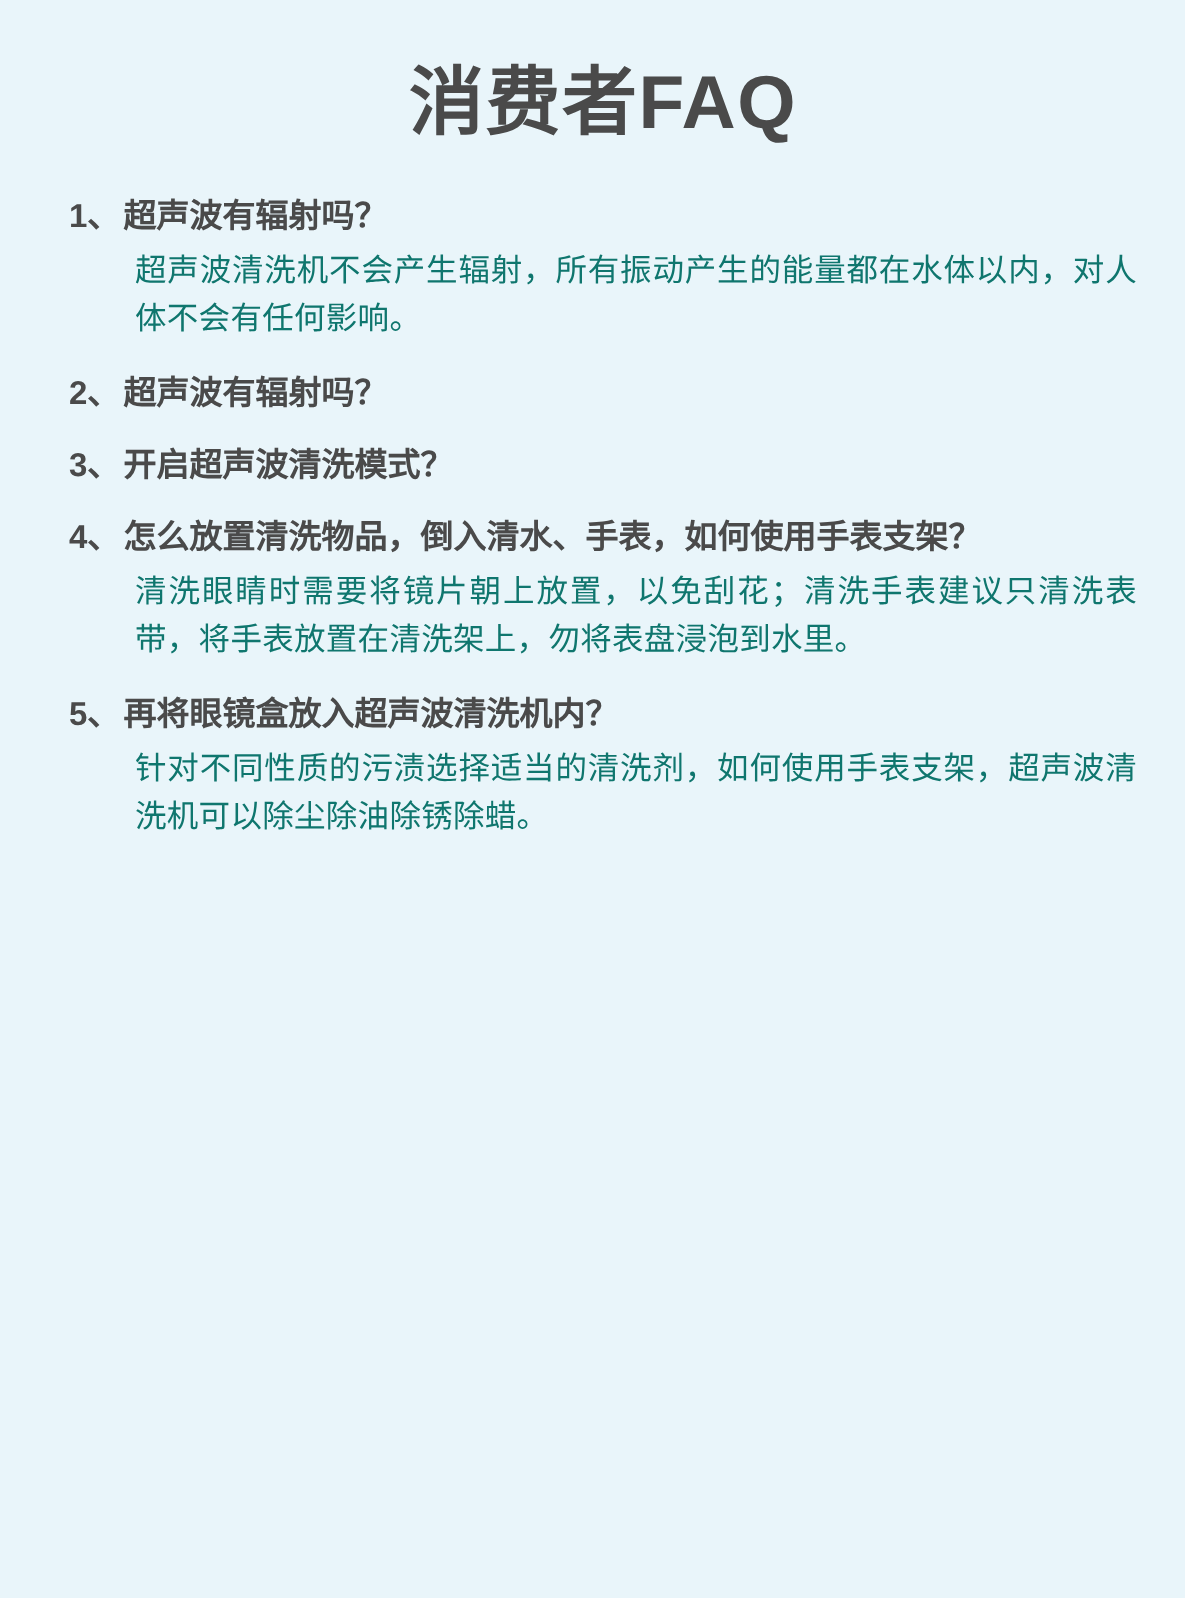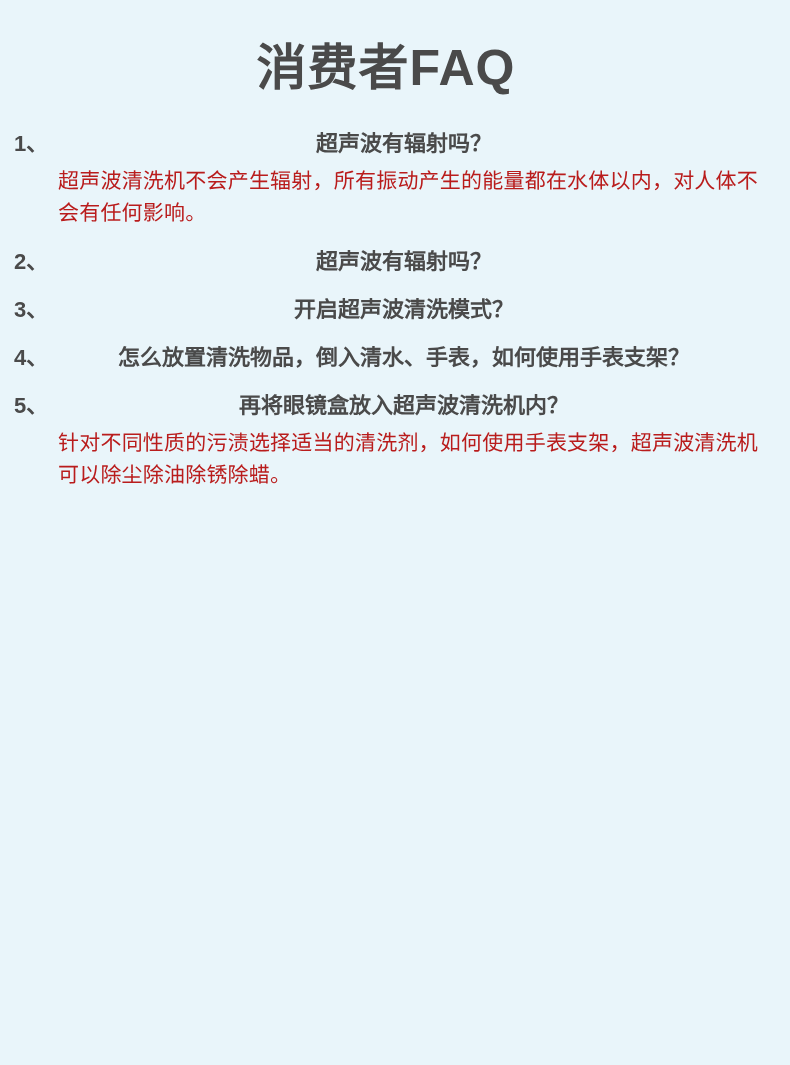--- a/index.html
+++ b/index.html
@@ -11,21 +11,21 @@
     height: 1065px;
     background: #e9f5fa;
     font-family: "Liberation Sans", "DejaVu Sans", sans-serif;
     color: #3d3d3d;
     overflow: hidden;
   }
   .page {
     width: 790px;
     height: 1065px;
     box-sizing: border-box;
-    padding: 34px 26px 10px 8px;
+    padding: 34px 26px 10px 40px;
     background: #e9f5fa;
   }
   .page-title {
     text-align: center;
     font-size: 50px;
     font-weight: bold;
     color: #4a4a4a;
     letter-spacing: 1px;
     margin: 6px 0 30px 0;
     line-height: 1.15;
@@ -45,26 +45,25 @@
     line-height: 1.42;
     margin-bottom: 6px;
   }
   .faq-num {
     flex: 0 0 auto;
     padding-right: 2px;
     white-space: nowrap;
   }
   .faq-qtext {
     flex: 1 1 auto;
-    text-align: center;
   }
   .faq-a {
     font-size: 21px;
     line-height: 1.52;
-    color: #b91c1c;
+    color: #0f766e;
     padding-left: 44px;
     text-align: justify;
     text-justify: inter-ideograph;
     letter-spacing: 0.2px;
   }
 </style>
 </head>
 <body>
 
 <div class="page">
@@ -92,20 +91,21 @@
         <span class="faq-num">3、</span>
         <span class="faq-qtext">开启超声波清洗模式？</span>
       </div>
     </div>
 
     <div class="faq-item">
       <div class="faq-q">
         <span class="faq-num">4、</span>
         <span class="faq-qtext">怎么放置清洗物品，倒入清水、手表，如何使用手表支架？</span>
       </div>
+      <div class="faq-a">清洗眼睛时需要将镜片朝上放置，以免刮花；清洗手表建议只清洗表带，将手表放置在清洗架上，勿将表盘浸泡到水里。</div>
     </div>
 
     <div class="faq-item">
       <div class="faq-q">
         <span class="faq-num">5、</span>
         <span class="faq-qtext">再将眼镜盒放入超声波清洗机内？</span>
       </div>
       <div class="faq-a">针对不同性质的污渍选择适当的清洗剂，如何使用手表支架，超声波清洗机可以除尘除油除锈除蜡。</div>
     </div>
 

